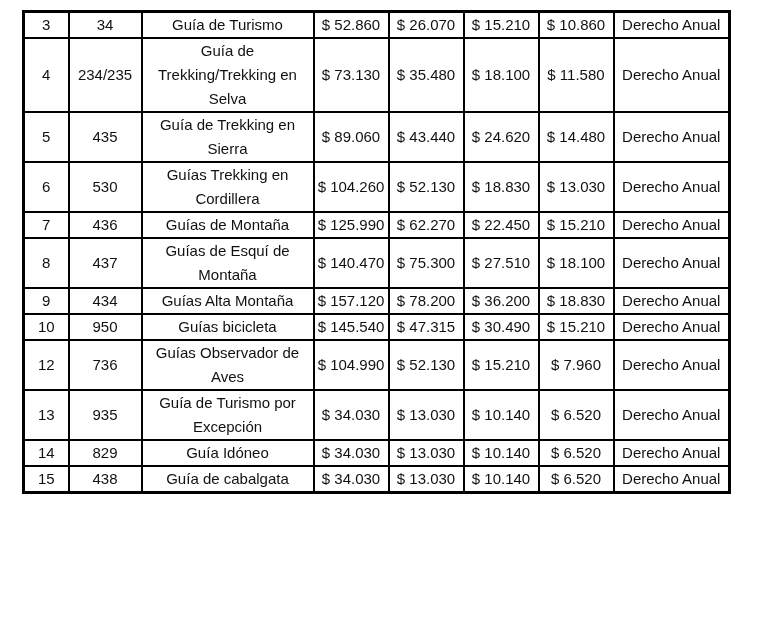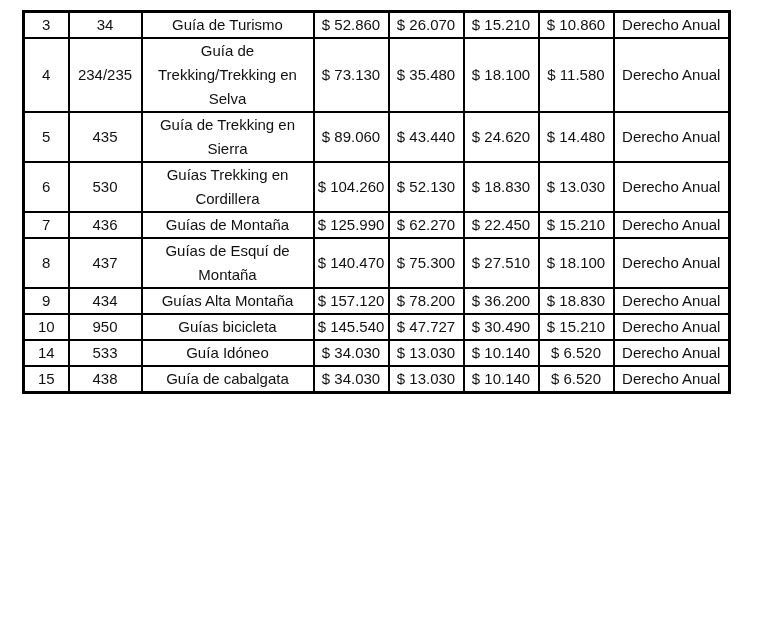--- a/index.html
+++ b/index.html
@@ -142,28 +142,48 @@
         <td>$ 78.200</td>
         <td>$ 36.200</td>
         <td>$ 18.830</td>
         <td>Derecho Anual</td>
       </tr>
       <tr class="r1">
         <td>10</td>
         <td>950</td>
         <td class="concept">Guías bicicleta</td>
         <td>$ 145.540</td>
-        <td>$ 47.727</td>
+        <td>$ 47.315</td>
         <td>$ 30.490</td>
         <td>$ 15.210</td>
         <td>Derecho Anual</td>
       </tr>
+      <tr class="r2">
+        <td>12</td>
+        <td>736</td>
+        <td class="concept">Guías Observador de Aves</td>
+        <td>$ 104.990</td>
+        <td>$ 52.130</td>
+        <td>$ 15.210</td>
+        <td>$ 7.960</td>
+        <td>Derecho Anual</td>
+      </tr>
+      <tr class="r2">
+        <td>13</td>
+        <td>935</td>
+        <td class="concept">Guía de Turismo por Excepción</td>
+        <td>$ 34.030</td>
+        <td>$ 13.030</td>
+        <td>$ 10.140</td>
+        <td>$ 6.520</td>
+        <td>Derecho Anual</td>
+      </tr>
       <tr class="r1">
         <td>14</td>
-        <td>533</td>
+        <td>829</td>
         <td class="concept">Guía Idóneo</td>
         <td>$ 34.030</td>
         <td>$ 13.030</td>
         <td>$ 10.140</td>
         <td>$ 6.520</td>
         <td>Derecho Anual</td>
       </tr>
       <tr class="r1">
         <td>15</td>
         <td>438</td>

